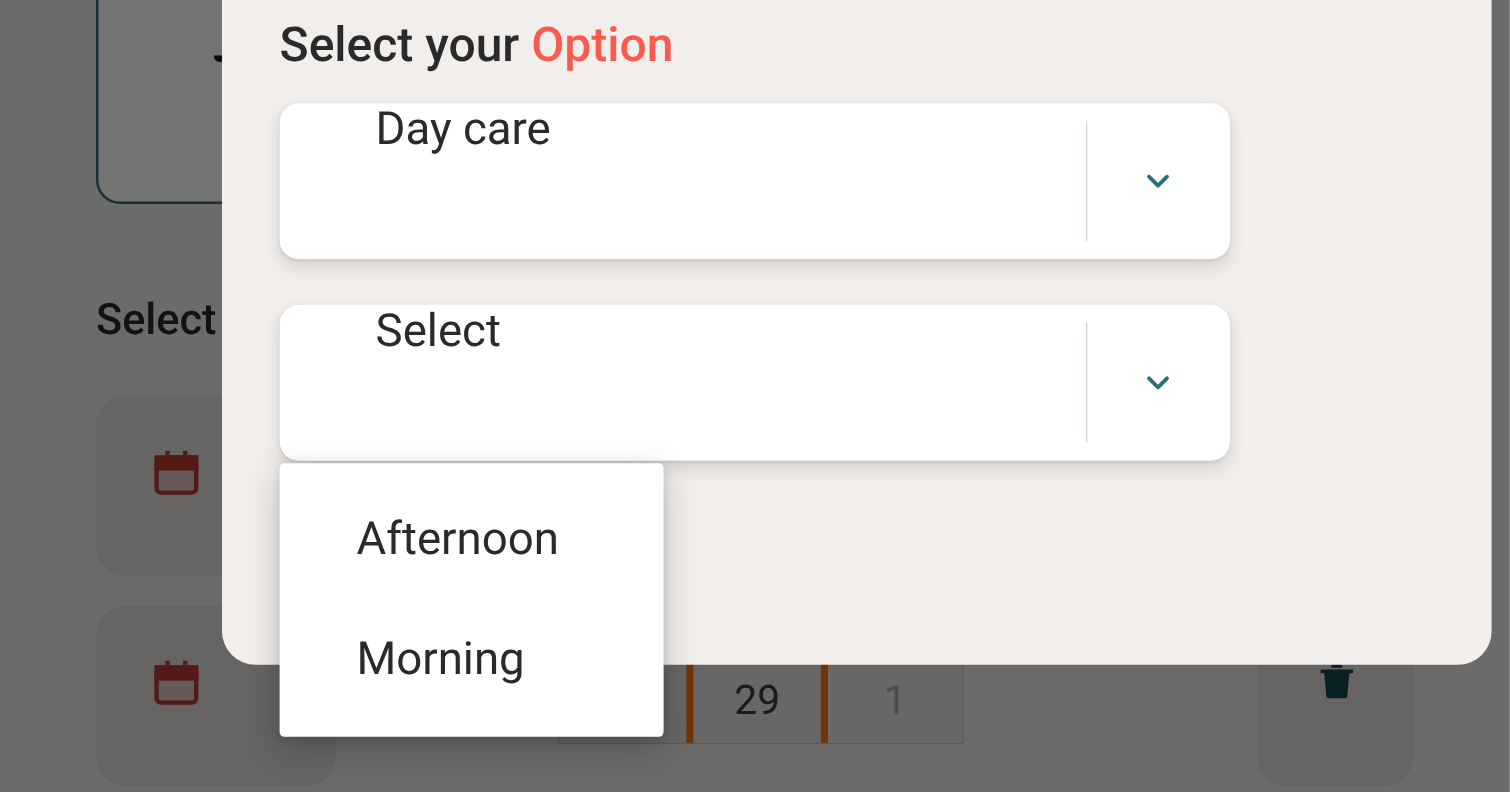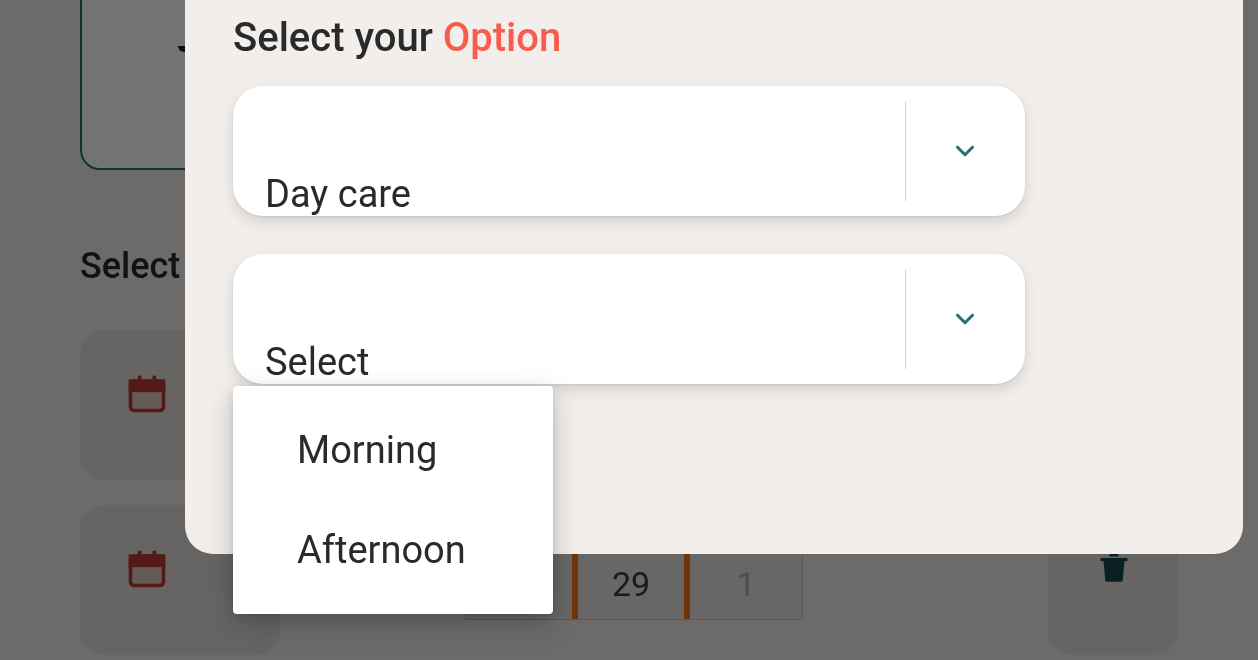--- a/index.html
+++ b/index.html
@@ -129,25 +129,26 @@
     .modal-heading .accent {
       color: #f75c4e;
     }
 
     .select-box {
       position: absolute;
       left: 48px;
       width: 792px;
       height: 130px;
       background: #fff;
-      border-radius: 30px;
+      border-radius: 16px;
       box-shadow: 0 6px 14px rgba(0,0,0,0.12), 0 1px 3px rgba(0,0,0,0.08);
       display: flex;
-      align-items: flex-end;
+      align-items: flex-start;
       cursor: pointer;
+      padding-left: 48px;
     }
     .select-box.sb1 { top: 86px; }
     .select-box.sb2 { top: 254px; }
 
     .select-value {
       flex: 1;
       padding-left: 32px;
       font-size: 38px;
       color: #2a2a2a;
       font-weight: 400;
@@ -267,17 +268,17 @@
   <div class="select-box sb2">
     <div class="select-value">Select</div>
     <div class="select-chevron-wrap">
       <svg width="30" height="30" viewBox="0 0 24 24" fill="none" stroke="#2a6f7a" stroke-width="2.5" stroke-linecap="round" stroke-linejoin="round">
         <polyline points="6 9 12 15 18 9"></polyline>
       </svg>
     </div>
   </div>
 
   <div class="dropdown">
+    <div class="dropdown-item">Afternoon</div>
     <div class="dropdown-item">Morning</div>
-    <div class="dropdown-item">Afternoon</div>
   </div>
 
 </div>
 
 </body></html>

